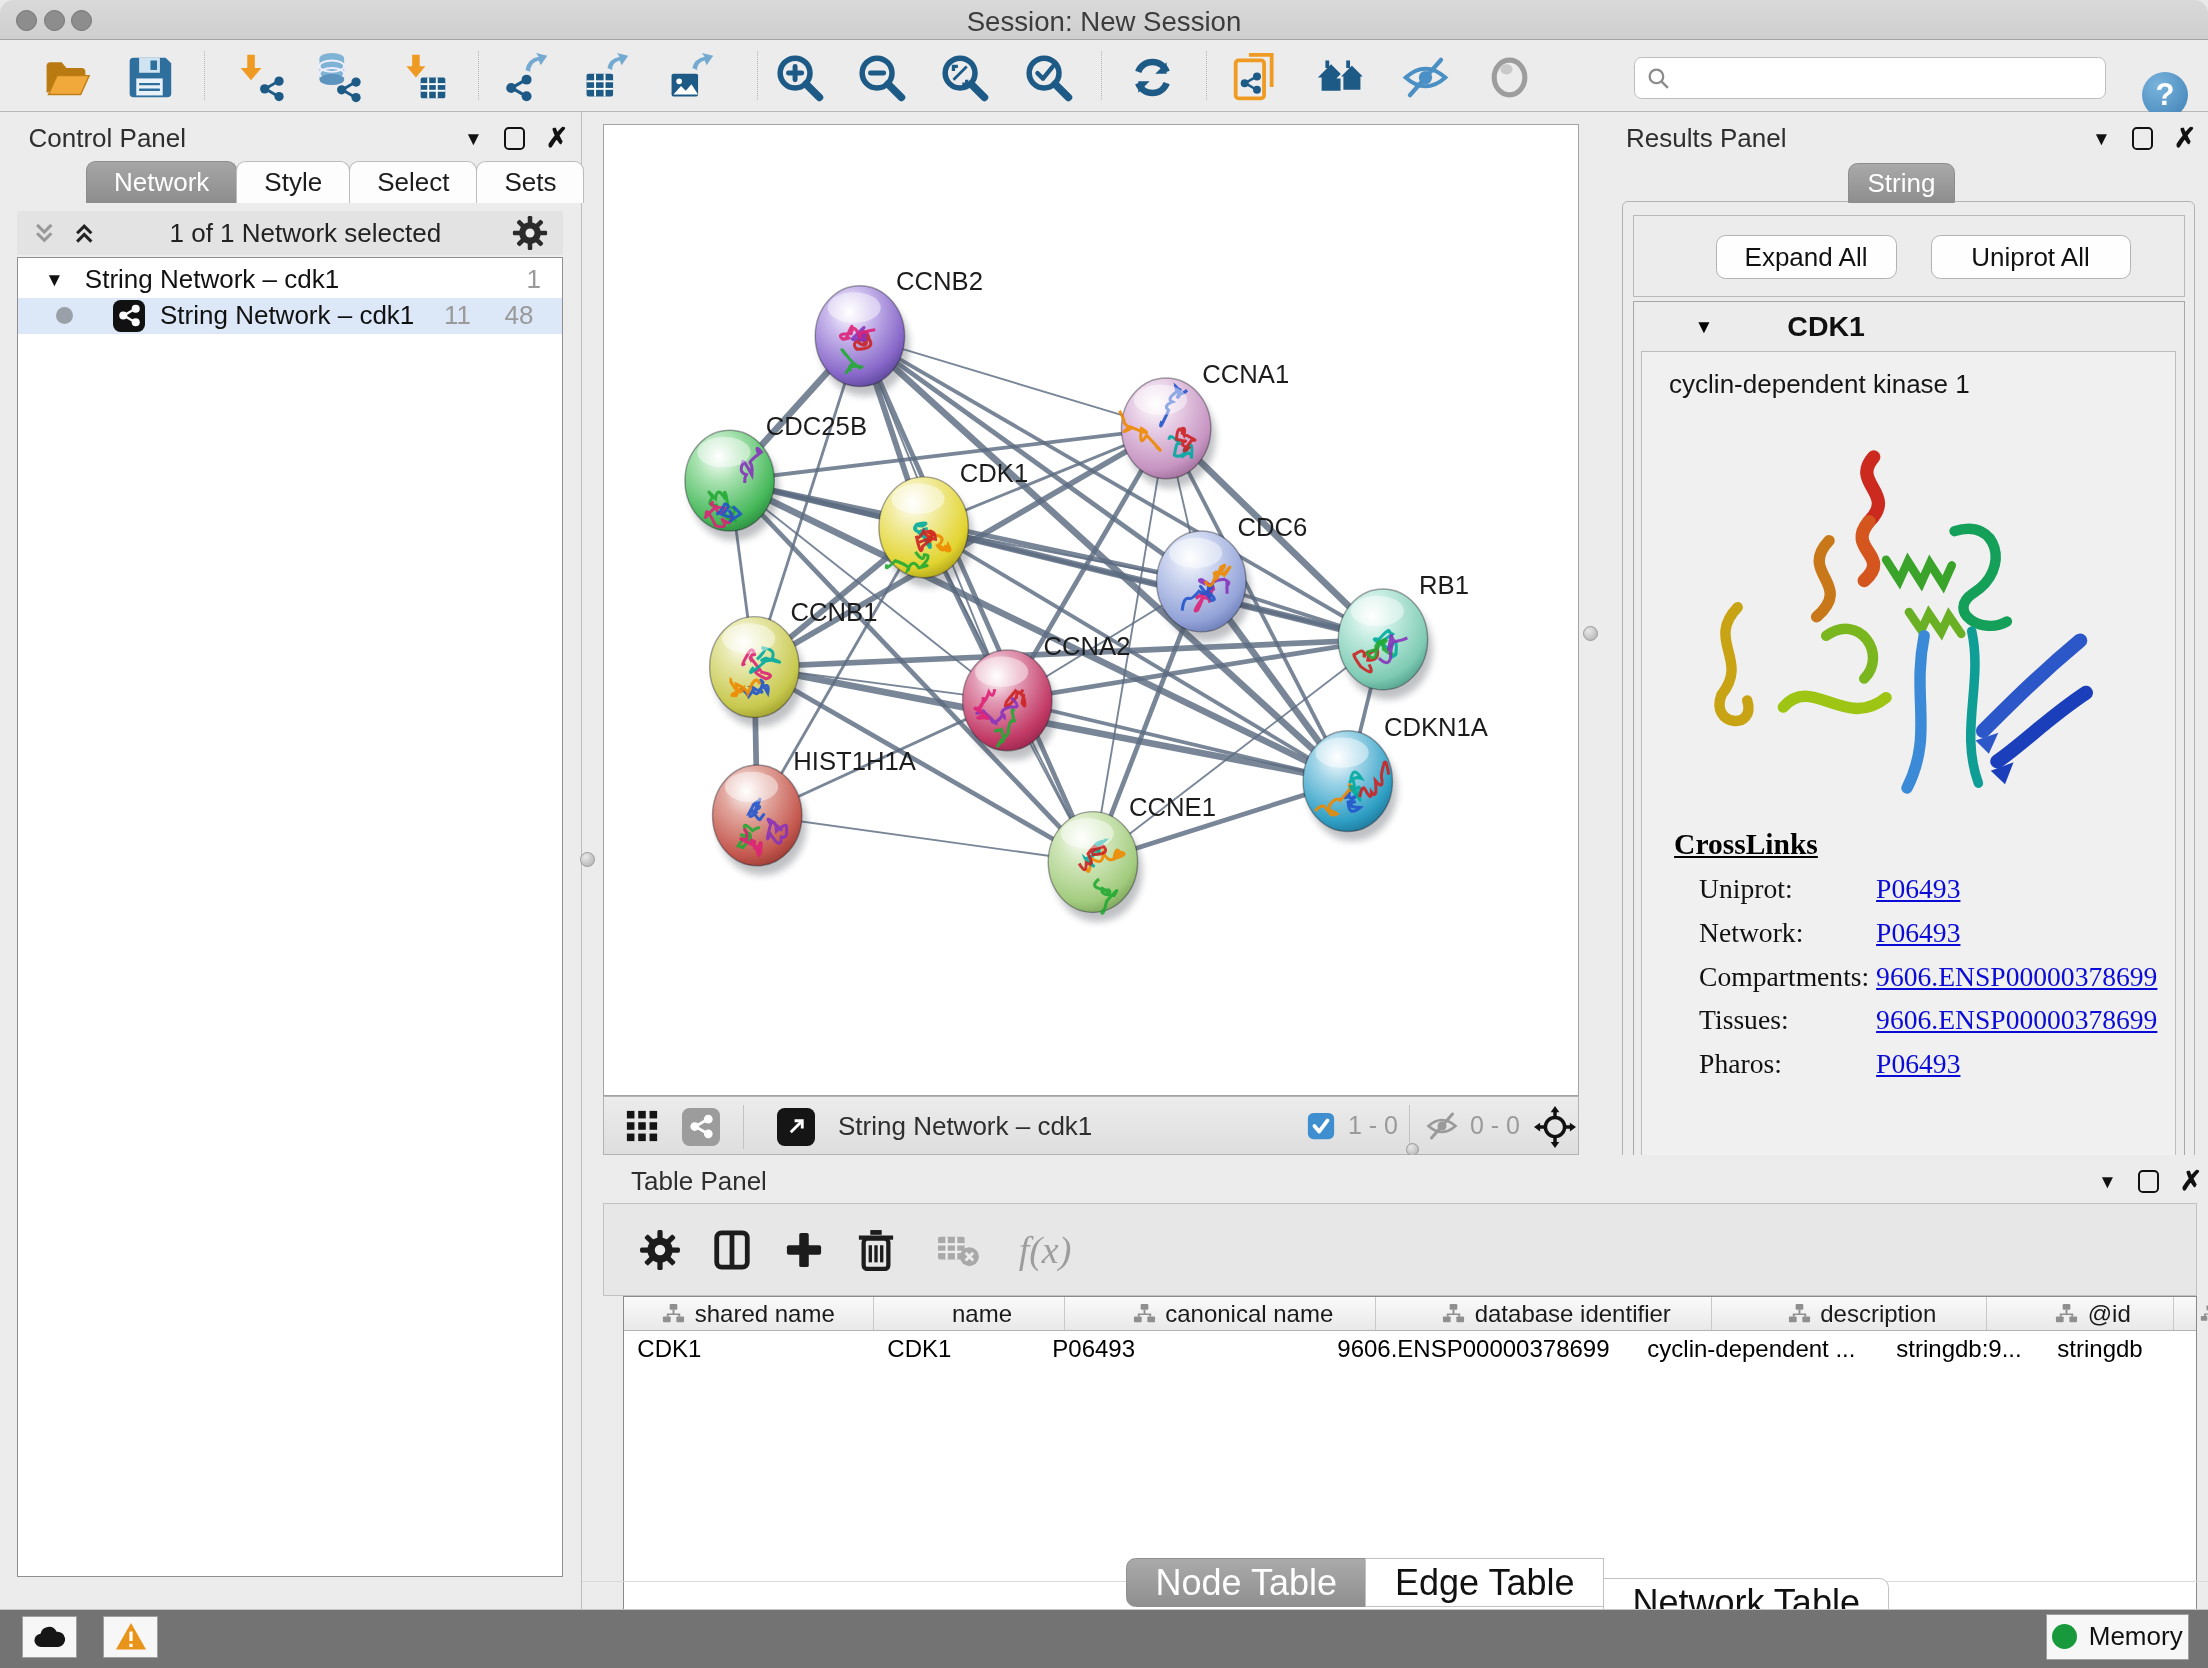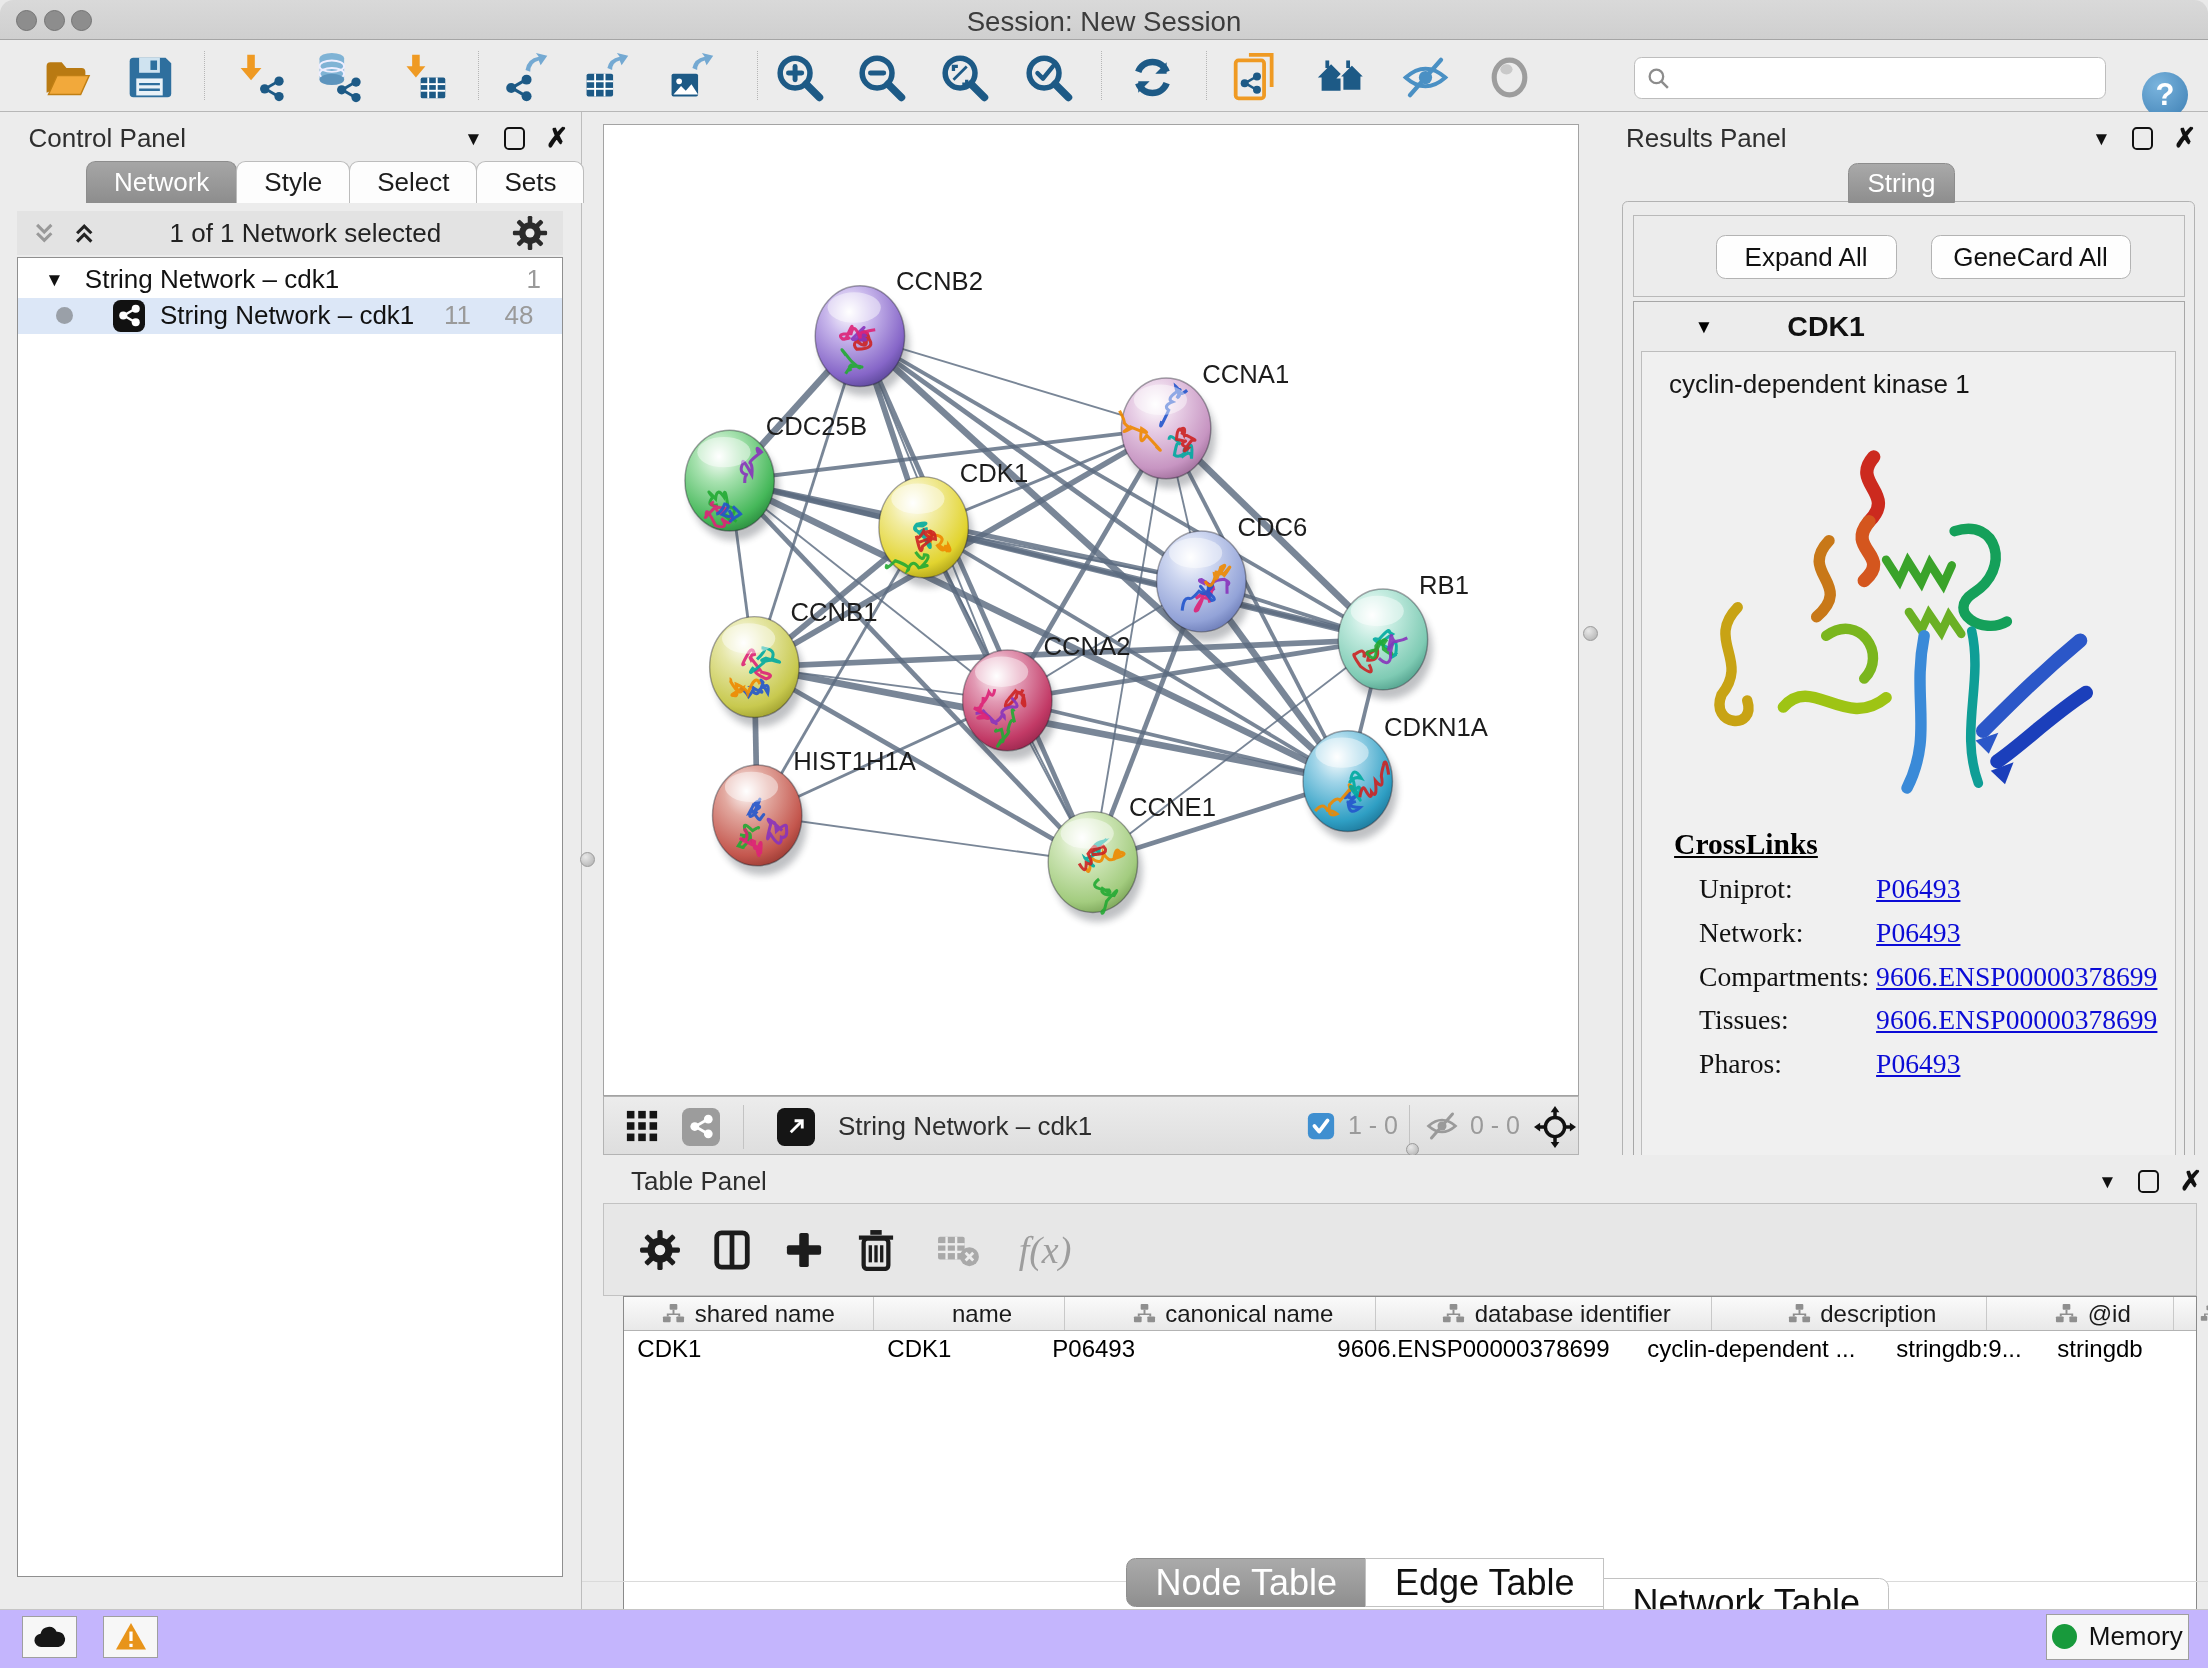--- a/index.html
+++ b/index.html
@@ -86,21 +86,21 @@
   .dt-fill { flex:1; }
   .ttabs { position:absolute; left:544px; top:403px; display:flex; }
   .ttab { height:49px; padding:0 28.5px; background:#fff; border:1px solid #c2c2c2; font-size:36px; color:#111;
     display:flex; align-items:center; margin-right:-1px; }
   .ttab.sel { background:linear-gradient(#aaaaaa,#8f8f8f); color:#fff; border-color:#8f8f8f; }
   .ttab:first-child { border-radius:9.5px 0 0 9.5px; }
   .ttab:last-child { border-radius:0 9.5px 9.5px 0;margin-top:20px; }
   .hrule { position:absolute; left:0; width:100%; border-top:1px solid #dadada; }
 
   
-  .statusbar { position:absolute; left:0; top:1609px; width:100%; height:59px; background:#c4b5fd; border-top:1px solid #c6c6c6; }
+  .statusbar { position:absolute; left:0; top:1609px; width:100%; height:59px; background:#737373; border-top:1px solid #c6c6c6; }
   .sb-btn { position:absolute; top:5.7px; width:55px; height:42px; background:#f7f7f7; border:1.4px solid #9f9f9f;
     display:flex; align-items:center; justify-content:center; }
   .mem-btn { position:absolute; right:19px; top:3.8px; width:143px; height:46px; background:#f7f7f7; border:1.4px solid #9f9f9f;
     display:flex; align-items:center; justify-content:center; gap:11.4px; font-size:26px; color:#111; }
   .mem-dot { width:25px; height:25px; border-radius:50%; background:#189a3c; }
 </style>
 </head>
 <body>
 
 <div class="window">
@@ -670,21 +670,21 @@
     <div class="win-icons" style="left:487px;top:13.3px">
       <span class="wi-tri">▼</span>
       <span class="wi-box"></span>
       <span class="wi-x">✗</span>
     </div>
     <div class="string-tab">String</div>
 
     <div class="rp-outer">
       <div class="rp-buttons">
         <div class="rp-btn" style="left:82px;width:181px">Expand All</div>
-        <div class="rp-btn" style="left:297px;width:200px">GeneCard All</div>
+        <div class="rp-btn" style="left:297px;width:200px">Uniprot All</div>
       </div>
 
       <div class="cdk-box">
         <div class="cdk-head">
           <span style="margin-left:61px;font-size:19px">▼</span>
           <span style="margin-left:74px;font-size:28.5px;font-weight:bold;color:#111">CDK1</span>
         </div>
         <div class="cdk-inner">
           <div class="desc-text">cyclin-dependent kinase 1</div>
 

